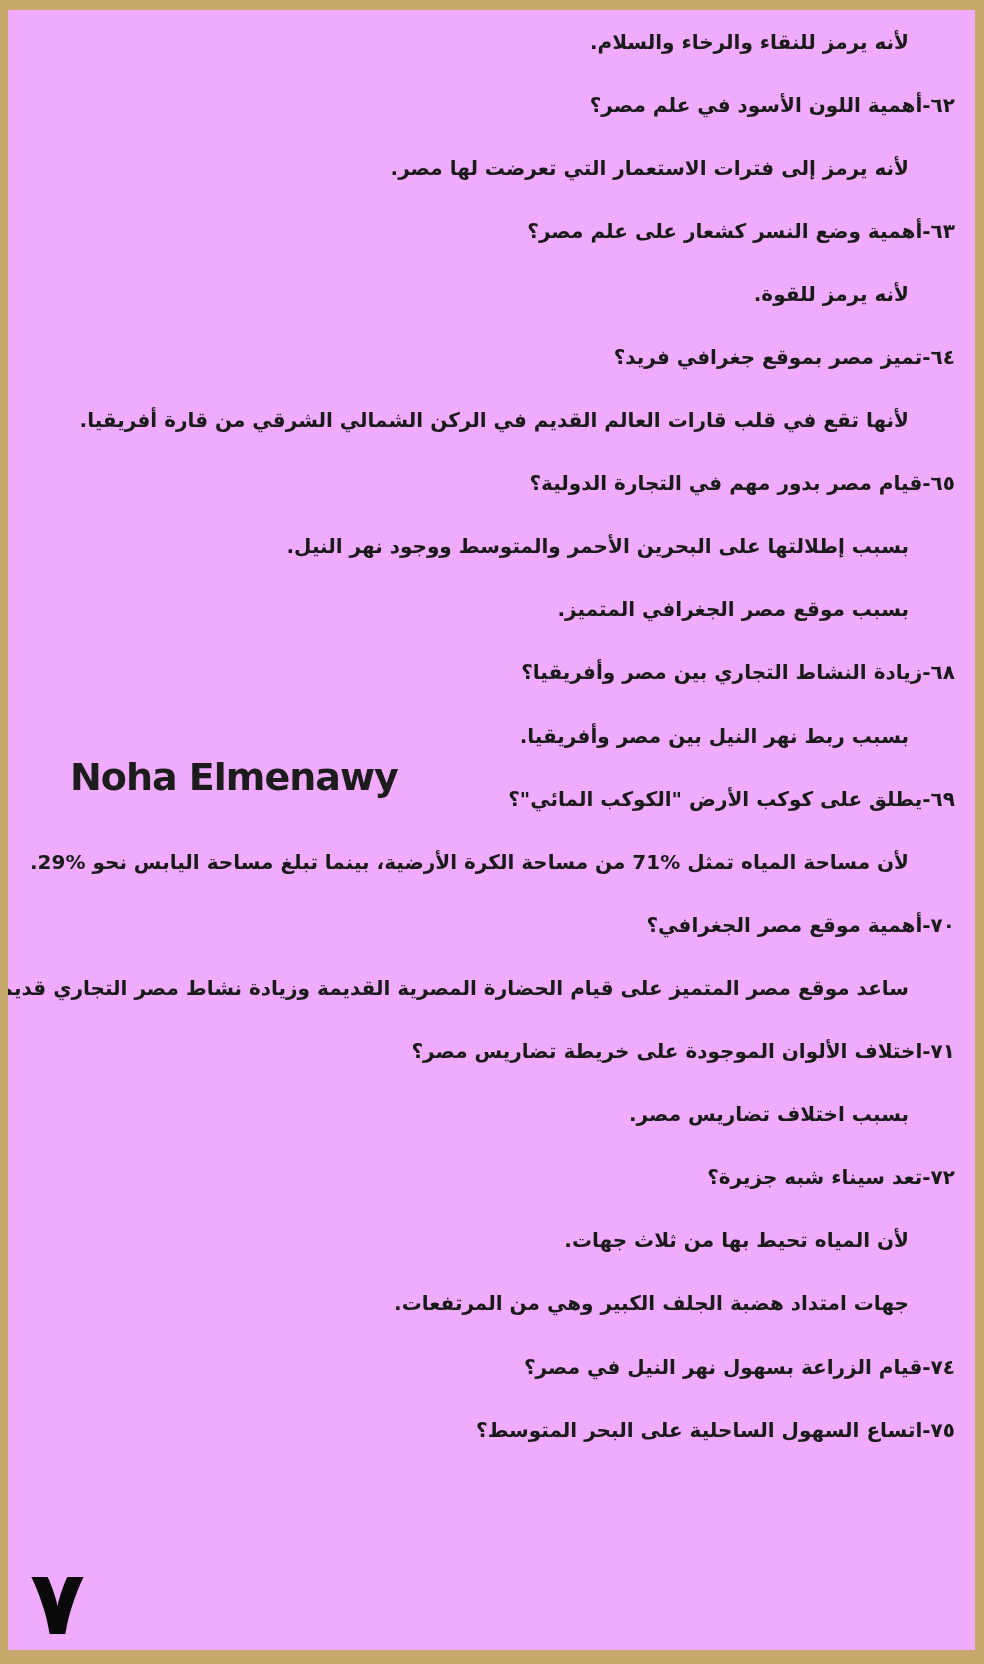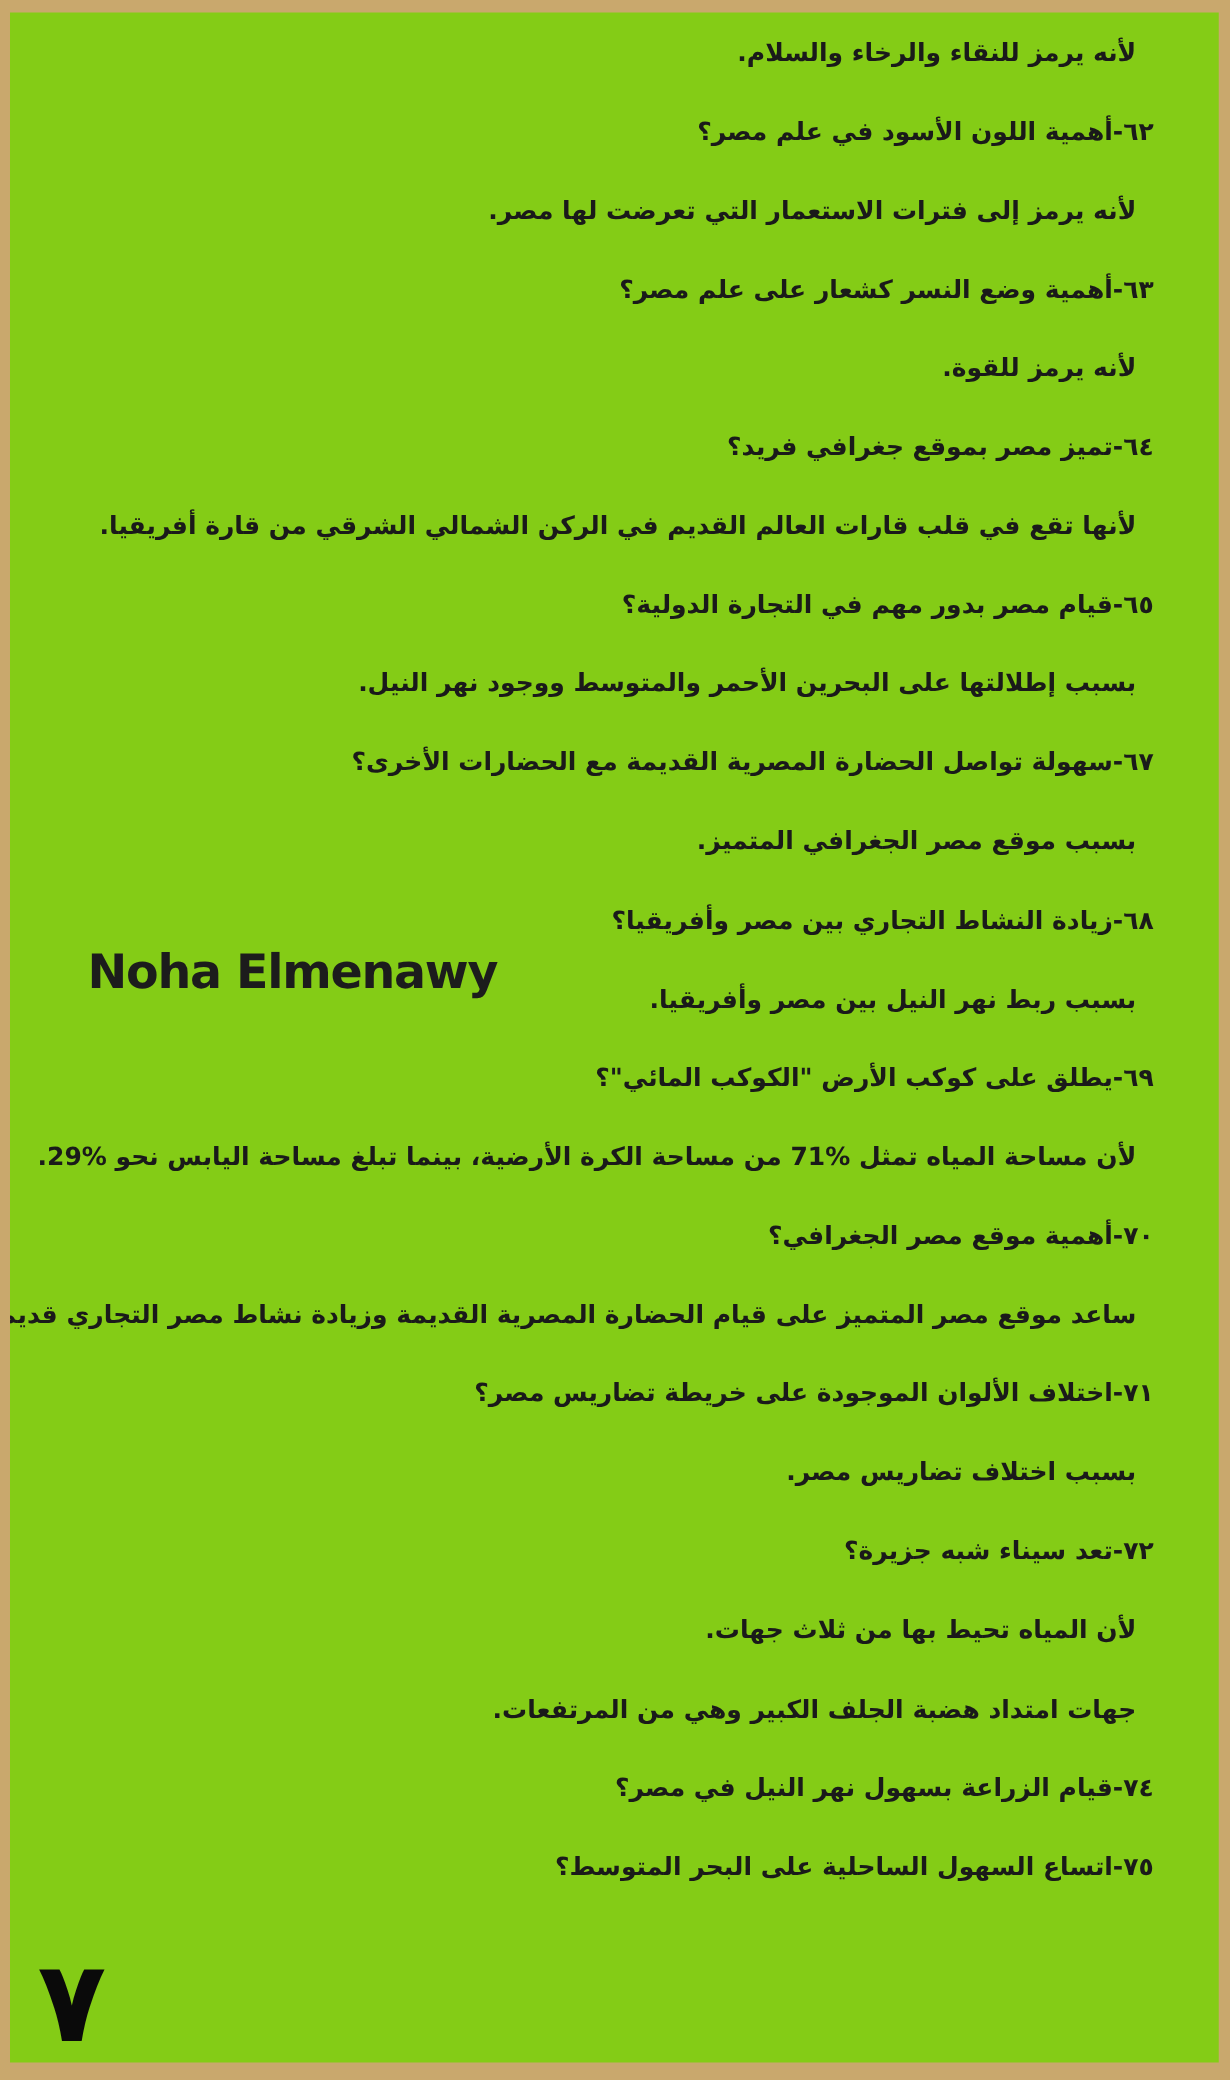--- a/index.html
+++ b/index.html
@@ -28,21 +28,21 @@
   .line {
     height: 63.1px;
     display: flex;
     align-items: center;
     justify-content: flex-start; 
     font-weight: bold;
     font-size: 20px;
     color: #1a1a1a;
     white-space: nowrap;
   }
-  .line.q { padding-right: 52px; }
+  .line.q { padding-right: 20px; }
   .line.a { padding-right: 66px; }
   .watermark {
     position: absolute;
     left: 62px;
     top: 745px;
     direction: ltr;
     font-family: "DejaVu Sans", sans-serif;
     font-weight: bold;
     font-size: 38px;
     letter-spacing: -1px;
@@ -58,32 +58,31 @@
     font-weight: bold;
     font-size: 90px;
     line-height: 1;
     color: #0a0a0a;
     z-index: 5;
   }
 </style>
 </head>
 <body>
 
-<div class="page" style="border-color: rgb(201, 168, 109); background: #84cc16;">
+<div class="page" style="border-color: rgb(201, 168, 109); background: #f0abfc;">
   <div class="content">
       <div class="line a">لأنه يرمز للنقاء والرخاء والسلام.</div>
       <div class="line q">٦٢-أهمية اللون الأسود في علم مصر؟</div>
       <div class="line a">لأنه يرمز إلى فترات الاستعمار التي تعرضت لها مصر.</div>
       <div class="line q">٦٣-أهمية وضع النسر كشعار على علم مصر؟</div>
       <div class="line a">لأنه يرمز للقوة.</div>
       <div class="line q">٦٤-تميز مصر بموقع جغرافي فريد؟</div>
       <div class="line a">لأنها تقع في قلب قارات العالم القديم في الركن الشمالي الشرقي من قارة أفريقيا.</div>
       <div class="line q">٦٥-قيام مصر بدور مهم في التجارة الدولية؟</div>
       <div class="line a">بسبب إطلالتها على البحرين الأحمر والمتوسط ووجود نهر النيل.</div>
-      <div class="line q">٦٧-سهولة تواصل الحضارة المصرية القديمة مع الحضارات الأخرى؟</div>
       <div class="line a">بسبب موقع مصر الجغرافي المتميز.</div>
       <div class="line q">٦٨-زيادة النشاط التجاري بين مصر وأفريقيا؟</div>
       <div class="line a">بسبب ربط نهر النيل بين مصر وأفريقيا.</div>
       <div class="line q">٦٩-يطلق على كوكب الأرض "الكوكب المائي"؟</div>
       <div class="line a">لأن مساحة المياه تمثل %71 من مساحة الكرة الأرضية، بينما تبلغ مساحة اليابس نحو %29.</div>
       <div class="line q">٧٠-أهمية موقع مصر الجغرافي؟</div>
       <div class="line a">ساعد موقع مصر المتميز على قيام الحضارة المصرية القديمة وزيادة نشاط مصر التجاري قديماً وحديثاً.</div>
       <div class="line q">٧١-اختلاف الألوان الموجودة على خريطة تضاريس مصر؟</div>
       <div class="line a">بسبب اختلاف تضاريس مصر.</div>
       <div class="line q">٧٢-تعد سيناء شبه جزيرة؟</div>

